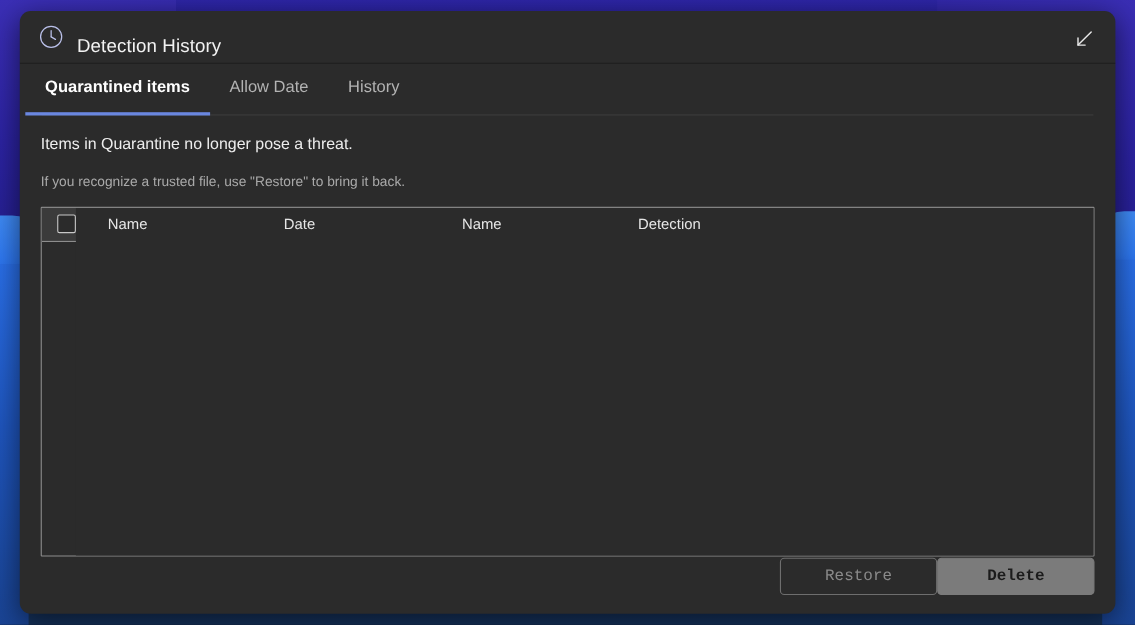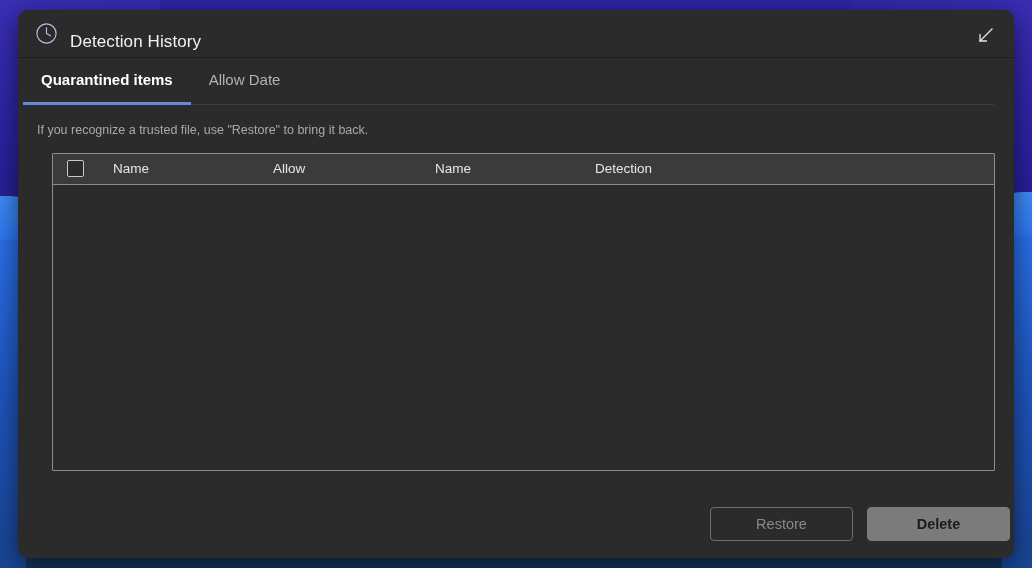--- a/index.html
+++ b/index.html
@@ -194,23 +194,22 @@
   }
 
   
   .table-wrap {
     margin-top: 15px;
     border: 1px solid #8d8d8d;
     border-radius: 1px;
     height: 318px;
     box-sizing: border-box;
     display: flex;
-    flex-direction: column;
+    flex-direction: row;
     background: #2b2b2b;
-    margin-left: 15px;
   }
   .table-head {
     height: 31px;
     flex: 0 0 31px;
     background: #3b3b3b;
     border-bottom: 1px solid #8d8d8d;
     position: relative;
     box-sizing: border-box;
   }
   .th-check {
@@ -238,24 +237,24 @@
   .th-type { left: 382px; }
   .th-location { left: 542px; }
   .table-body {
     flex: 1 1 auto;
     background: #2b2b2b;
   }
 
   
   .footer {
     position: absolute;
-    right: 4px;
+    right: 19px;
     bottom: 17px;
     display: flex;
-    gap: 14px;
+    font-family: Liberation Mono, monospace;
   }
   .btn {
     height: 34px;
     min-width: 143px;
     border-radius: 4px;
     font-size: 14.5px;
     display: flex;
     align-items: center;
     justify-content: center;
     box-sizing: border-box;
@@ -304,31 +303,35 @@
     </div>
   </div>
 
   <div class="tabbar">
     <div class="tab active">
       <span>Quarantined items</span>
     </div>
     <div class="tab">
       <span>Allow Date</span>
     </div>
+    <div class="tab">
+      <span>History</span>
+    </div>
   </div>
 
   <div class="content">
 
+    <div class="desc-main">Items in Quarantine no longer pose a threat.</div>
     <div class="desc-sub">If you recognize a trusted file, use "Restore" to bring it back.</div>
 
     <div class="table-wrap">
       <div class="table-head">
         <div class="th-check"></div>
         <div class="th th-name">Name</div>
-        <div class="th th-date">Allow</div>
+        <div class="th th-date">Date</div>
         <div class="th th-type">Name</div>
         <div class="th th-location">Detection</div>
       </div>
       <div class="table-body"></div>
     </div>
 
     <div class="footer">
       <div class="btn btn-restore">
         <span>Restore</span>
       </div>

